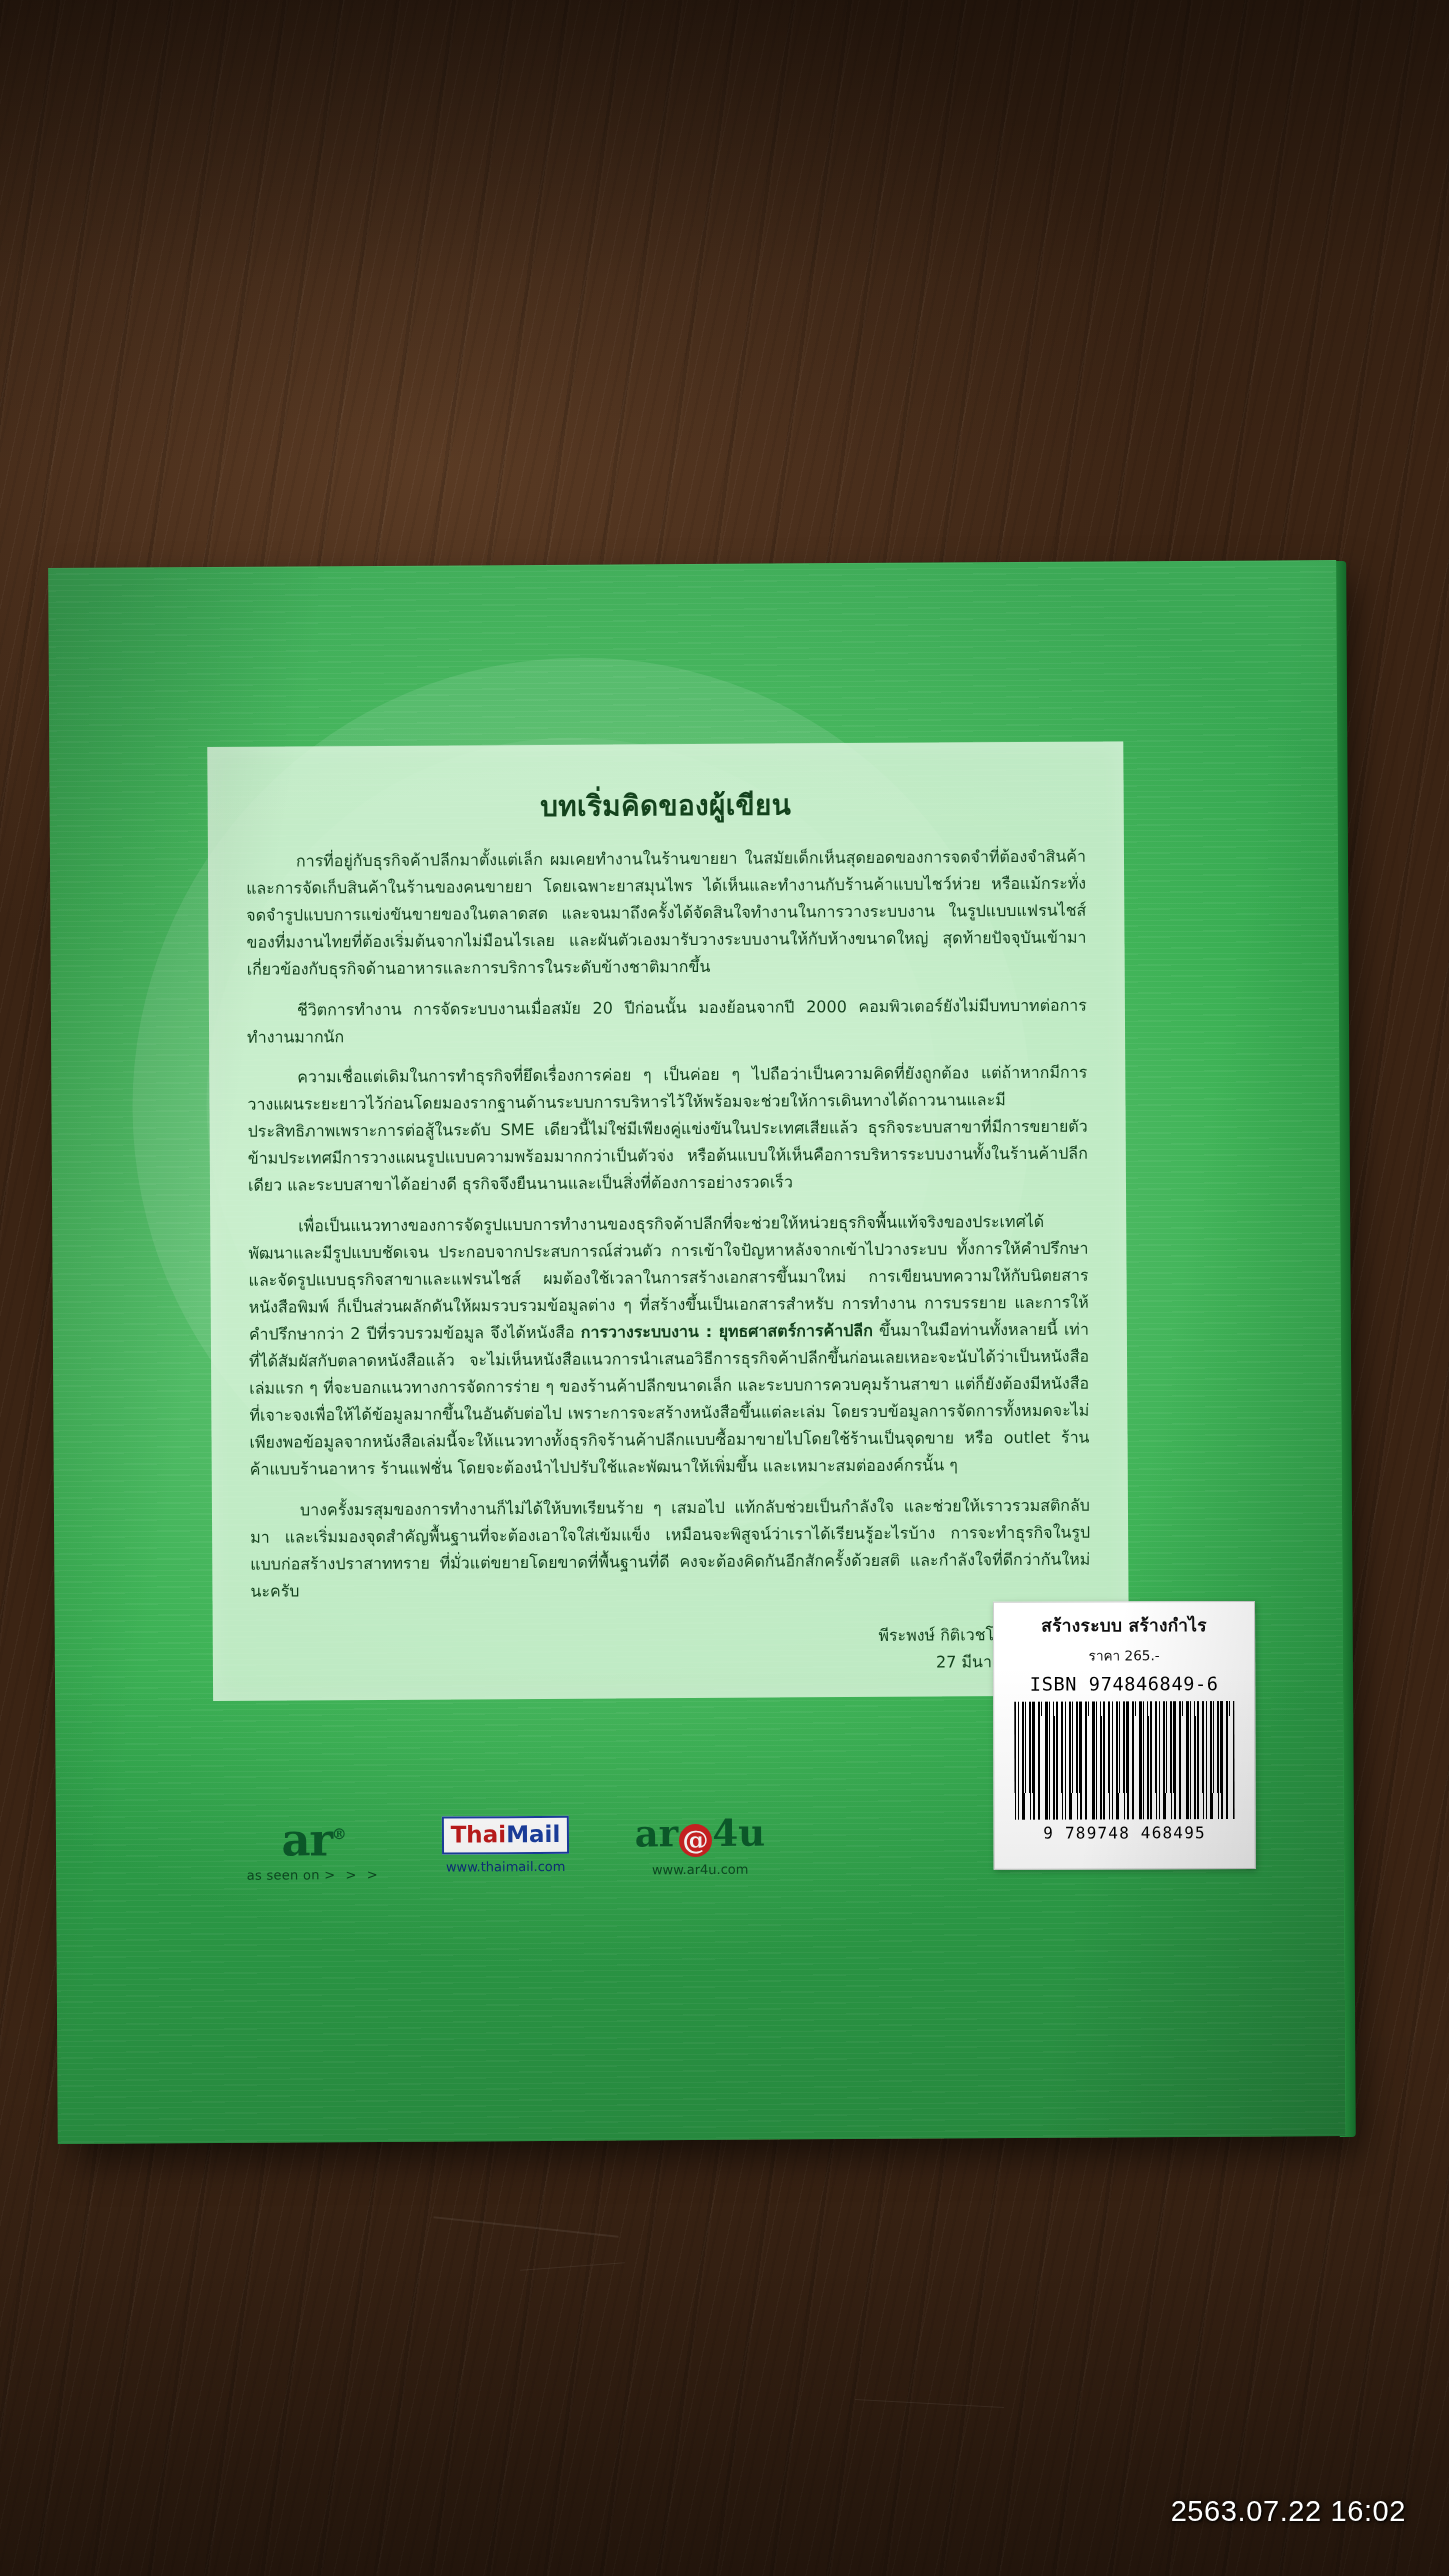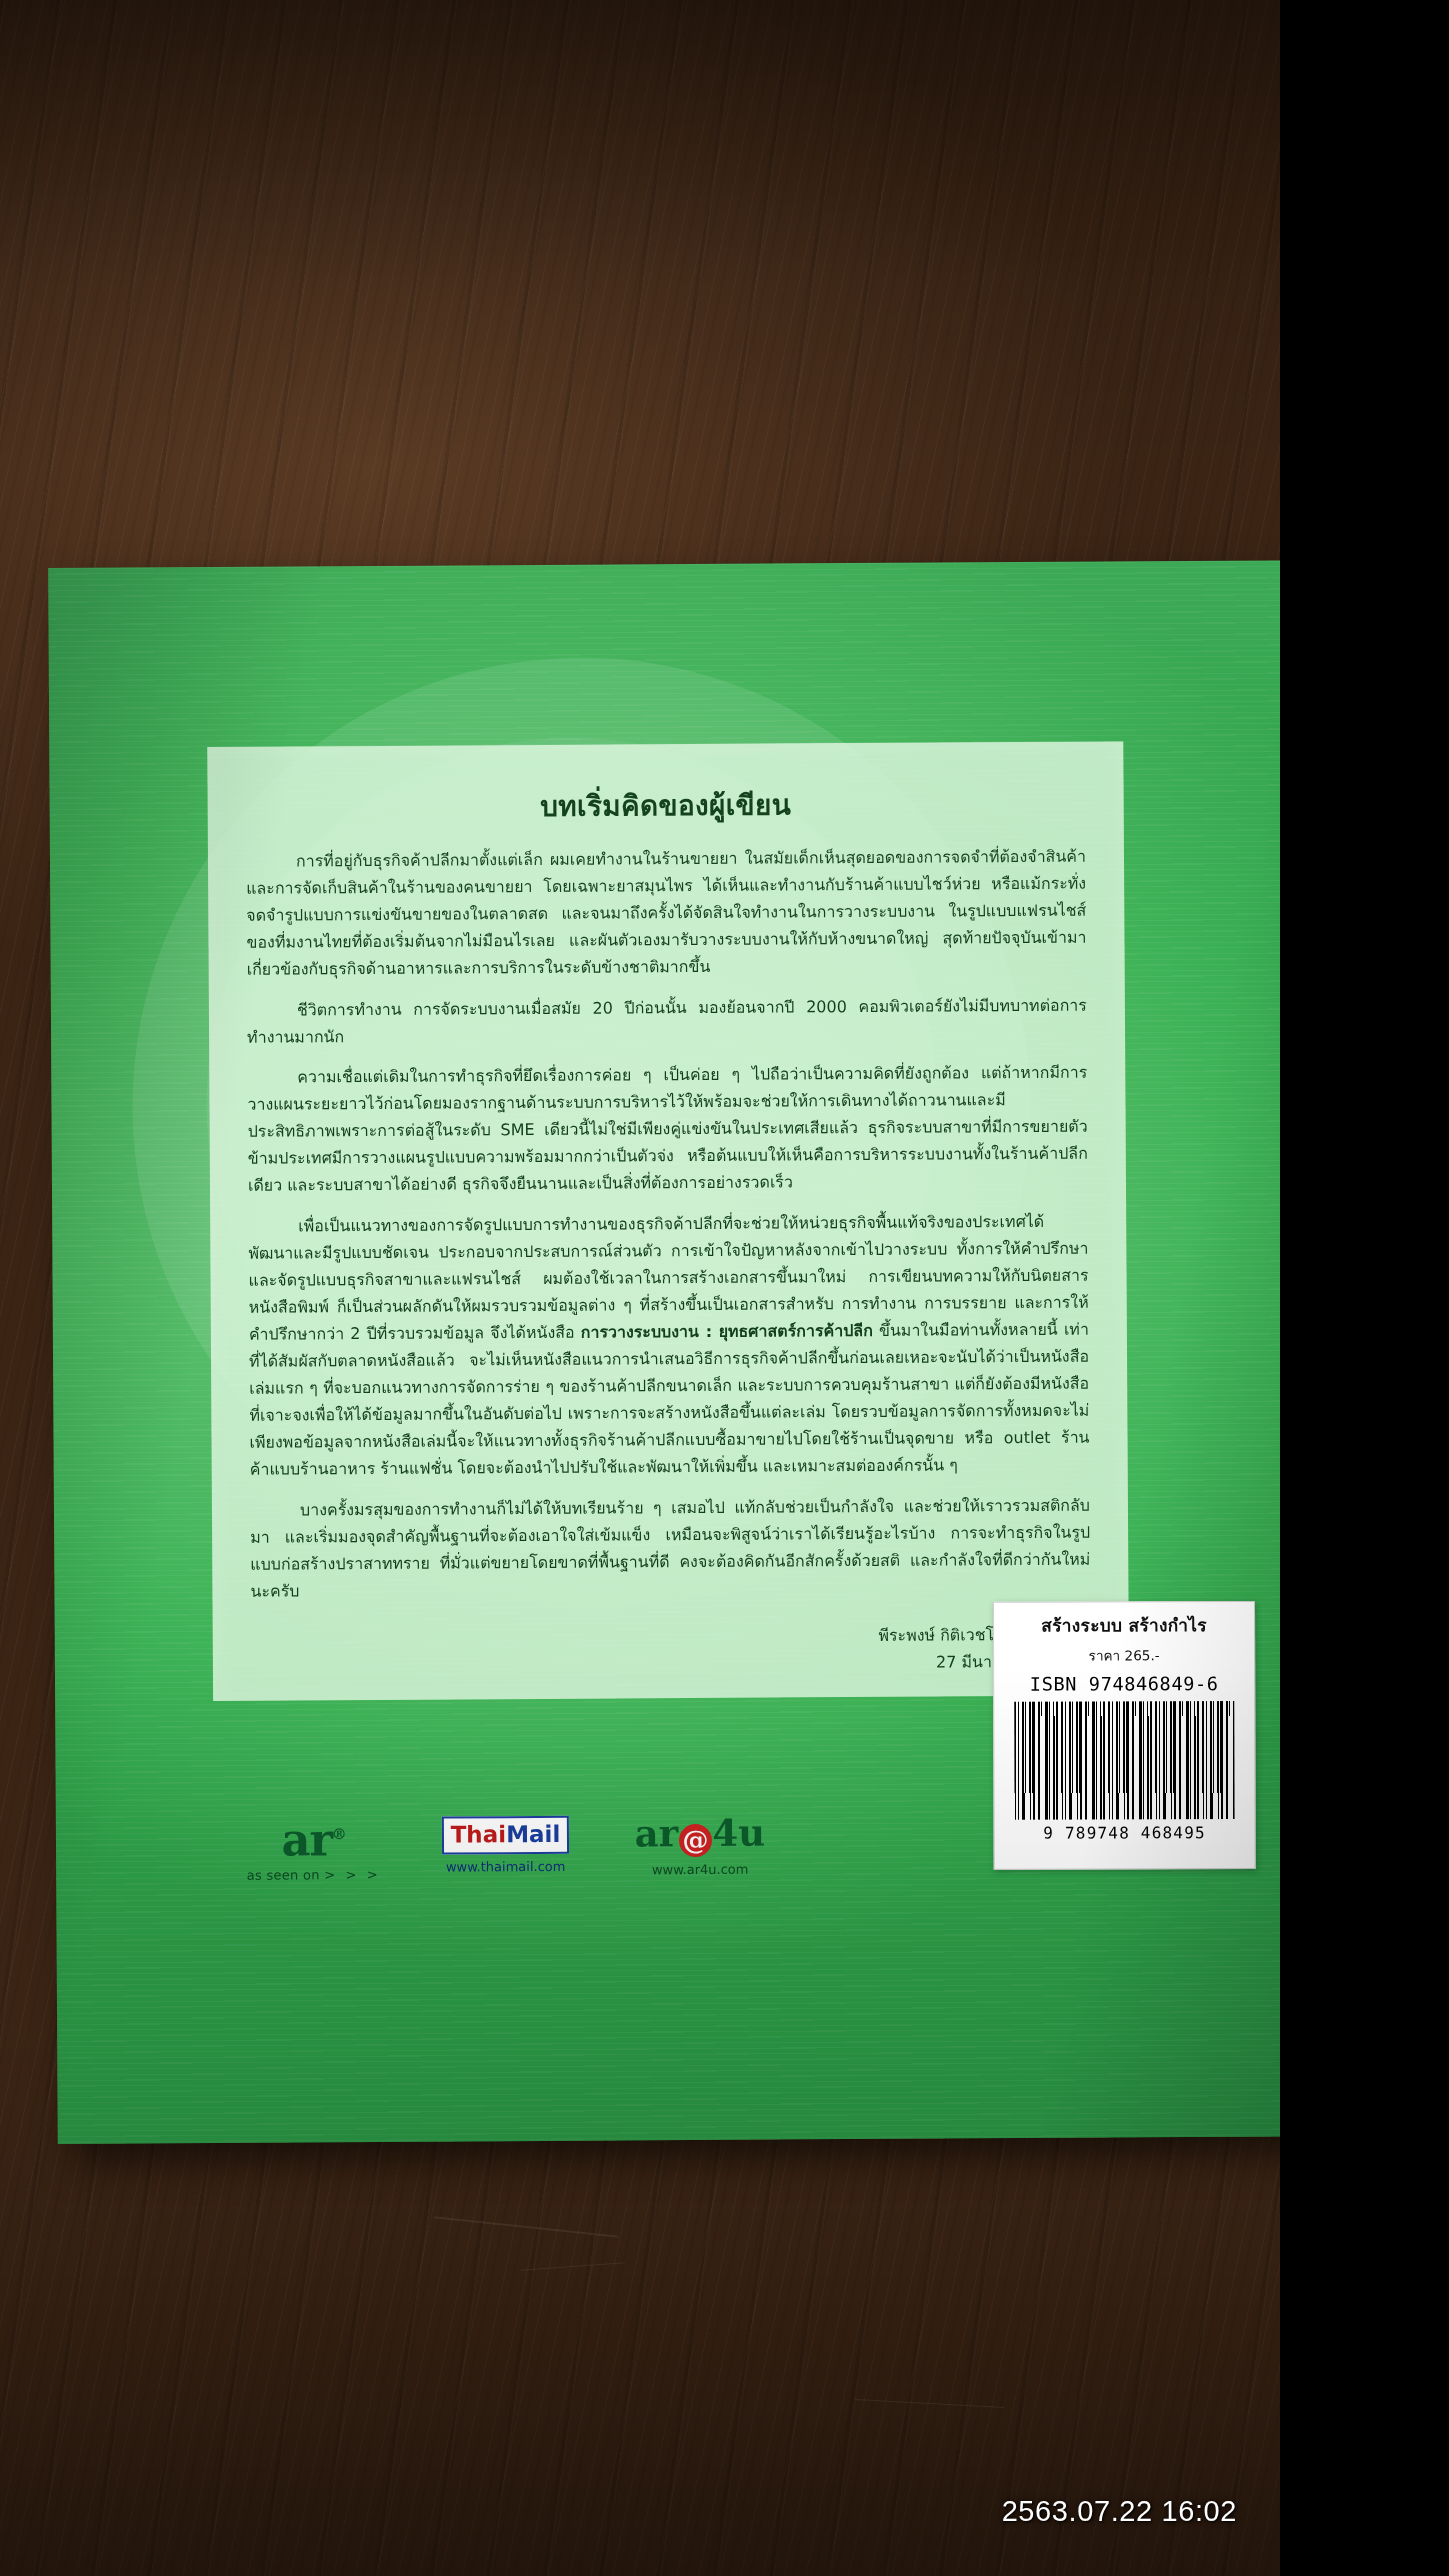--- a/index.html
+++ b/index.html
@@ -9,21 +9,21 @@
   }
   body {
     width: 1449px;
     height: 2576px;
     font-family: "DejaVu Sans", sans-serif;
     overflow: hidden;
   }
 
   #scene {
     position: relative;
-    width: 1280px;
+    width: 1449px;
     height: 2576px;
     background:
       radial-gradient(ellipse 991px 743px at 30% 18%, #5a3b24 0%, #4a2f1c 40%, #3b2414 75%),
       linear-gradient(120deg, #4b2e1b 0%, #3a2313 45%, #2e1b0f 100%);
     overflow: hidden;
   }
 
   
   .wood-grain {
     position: absolute;

